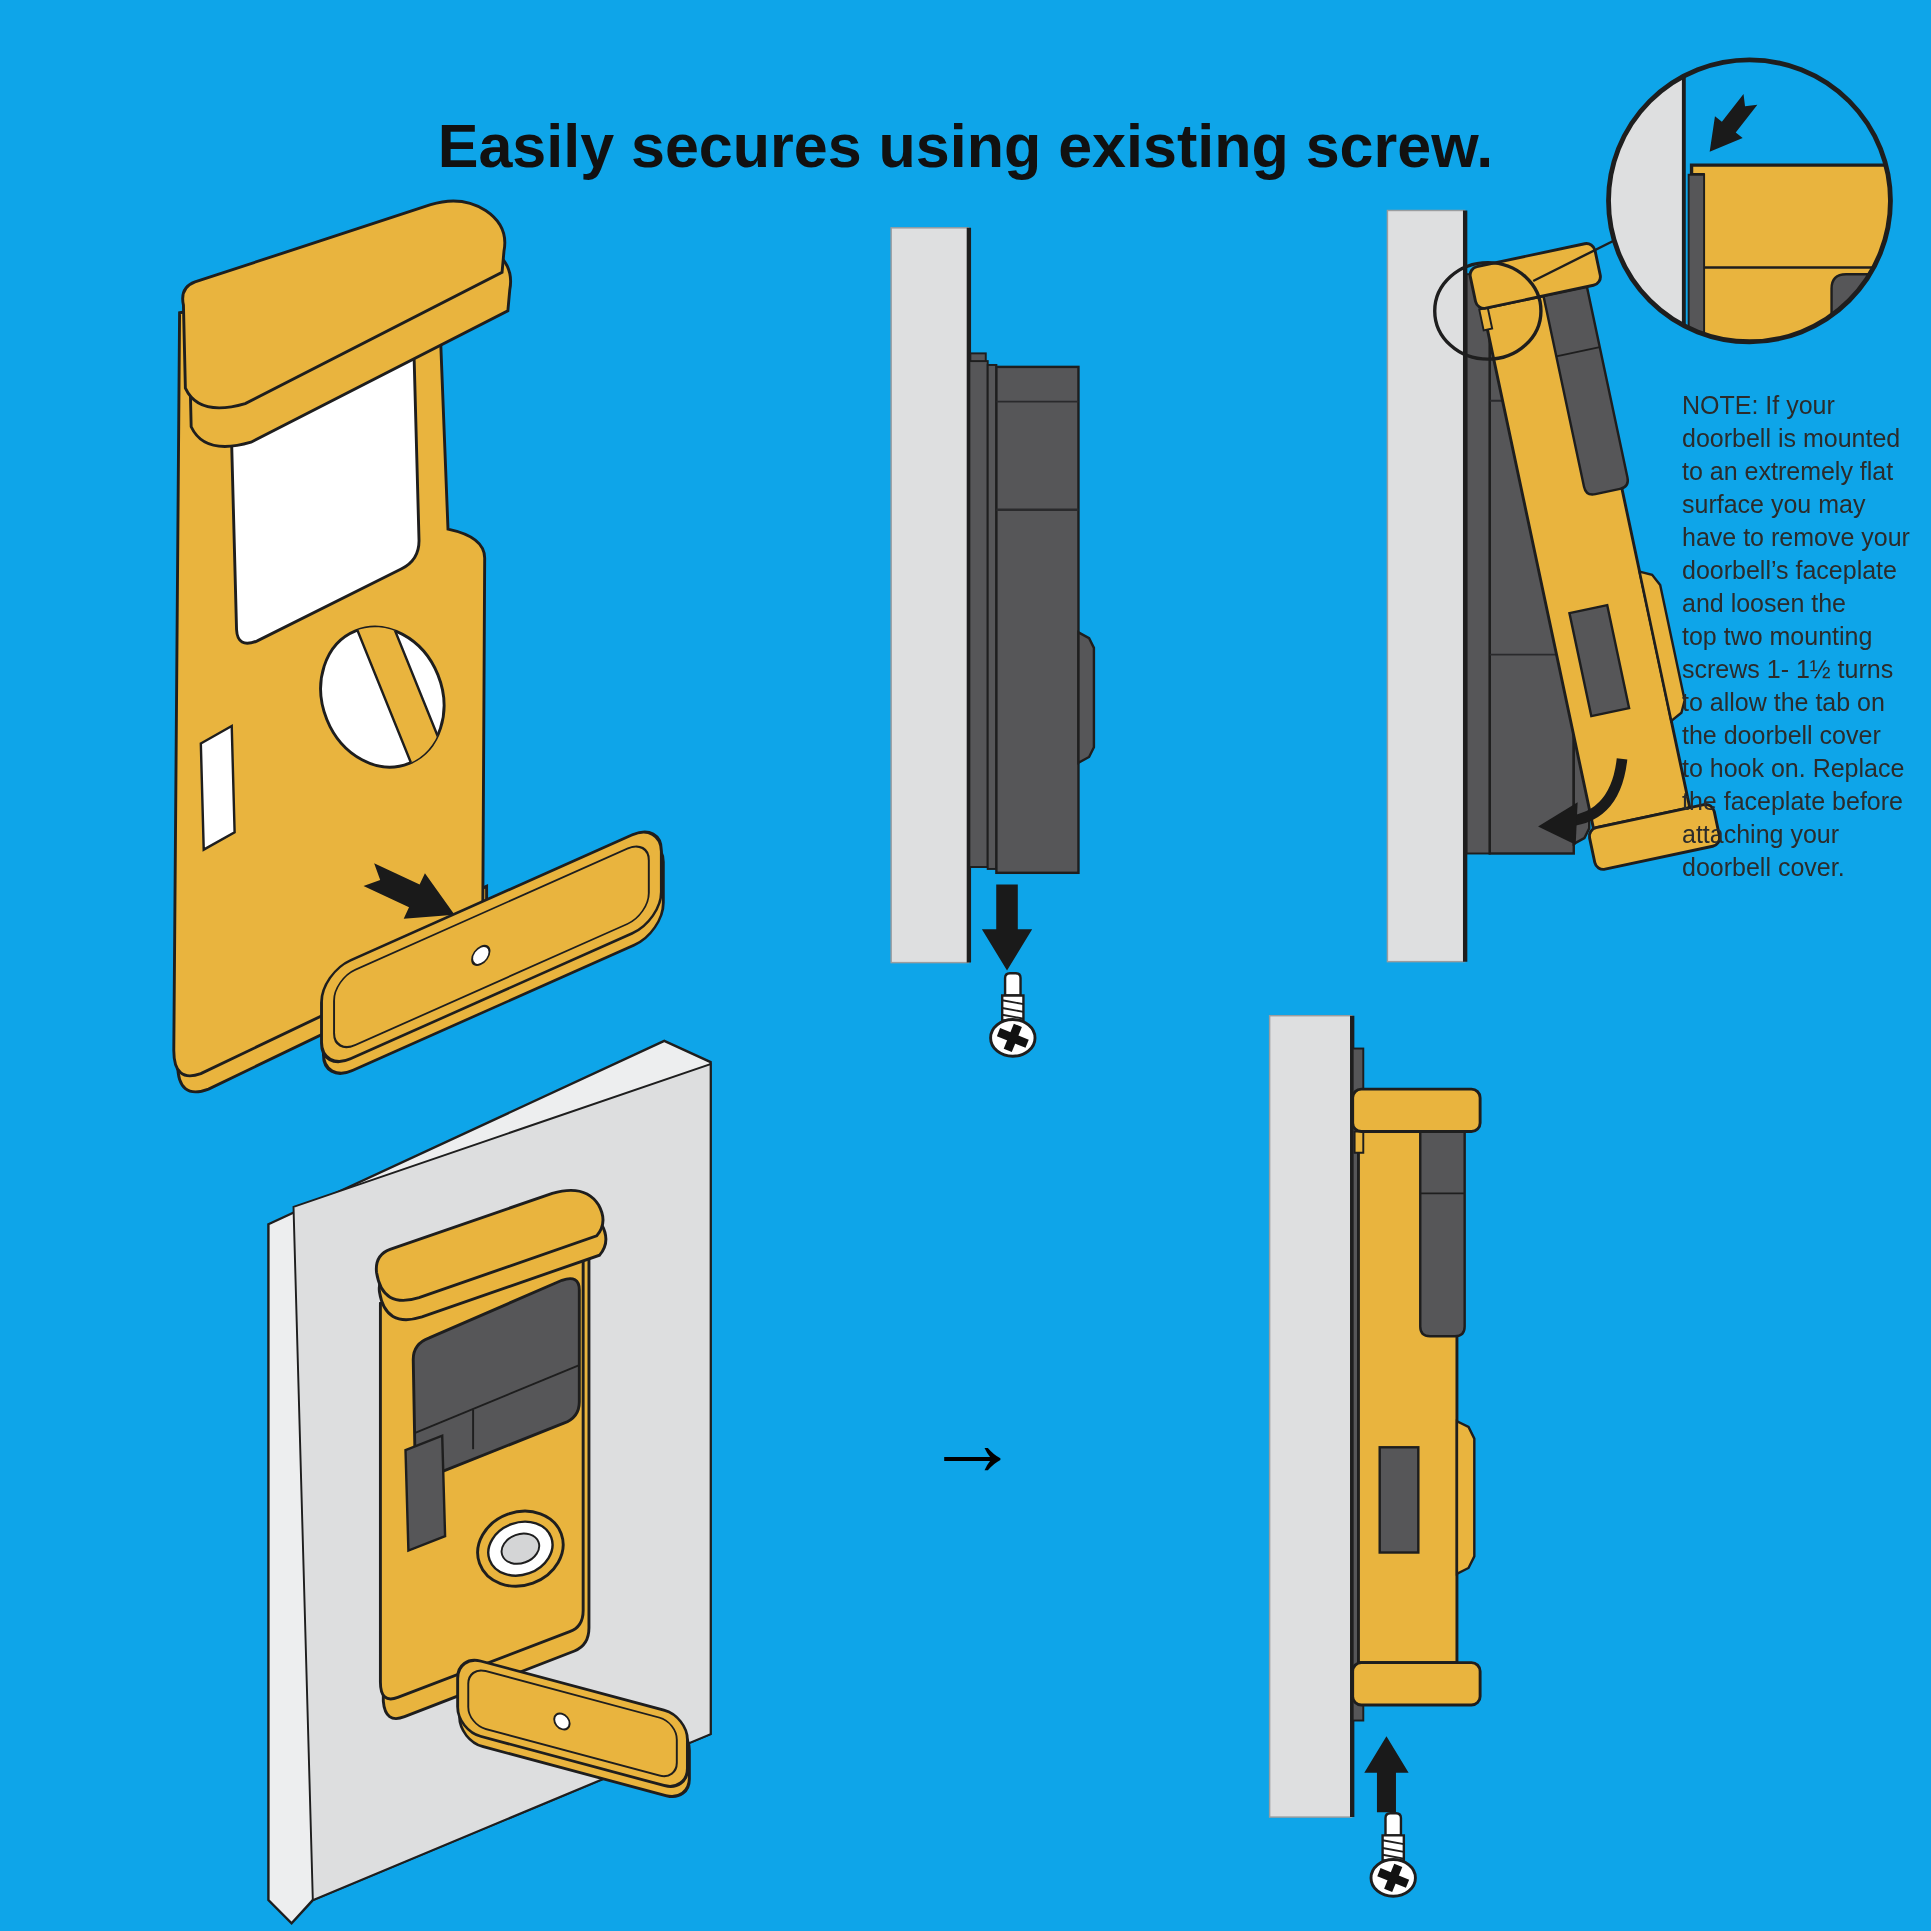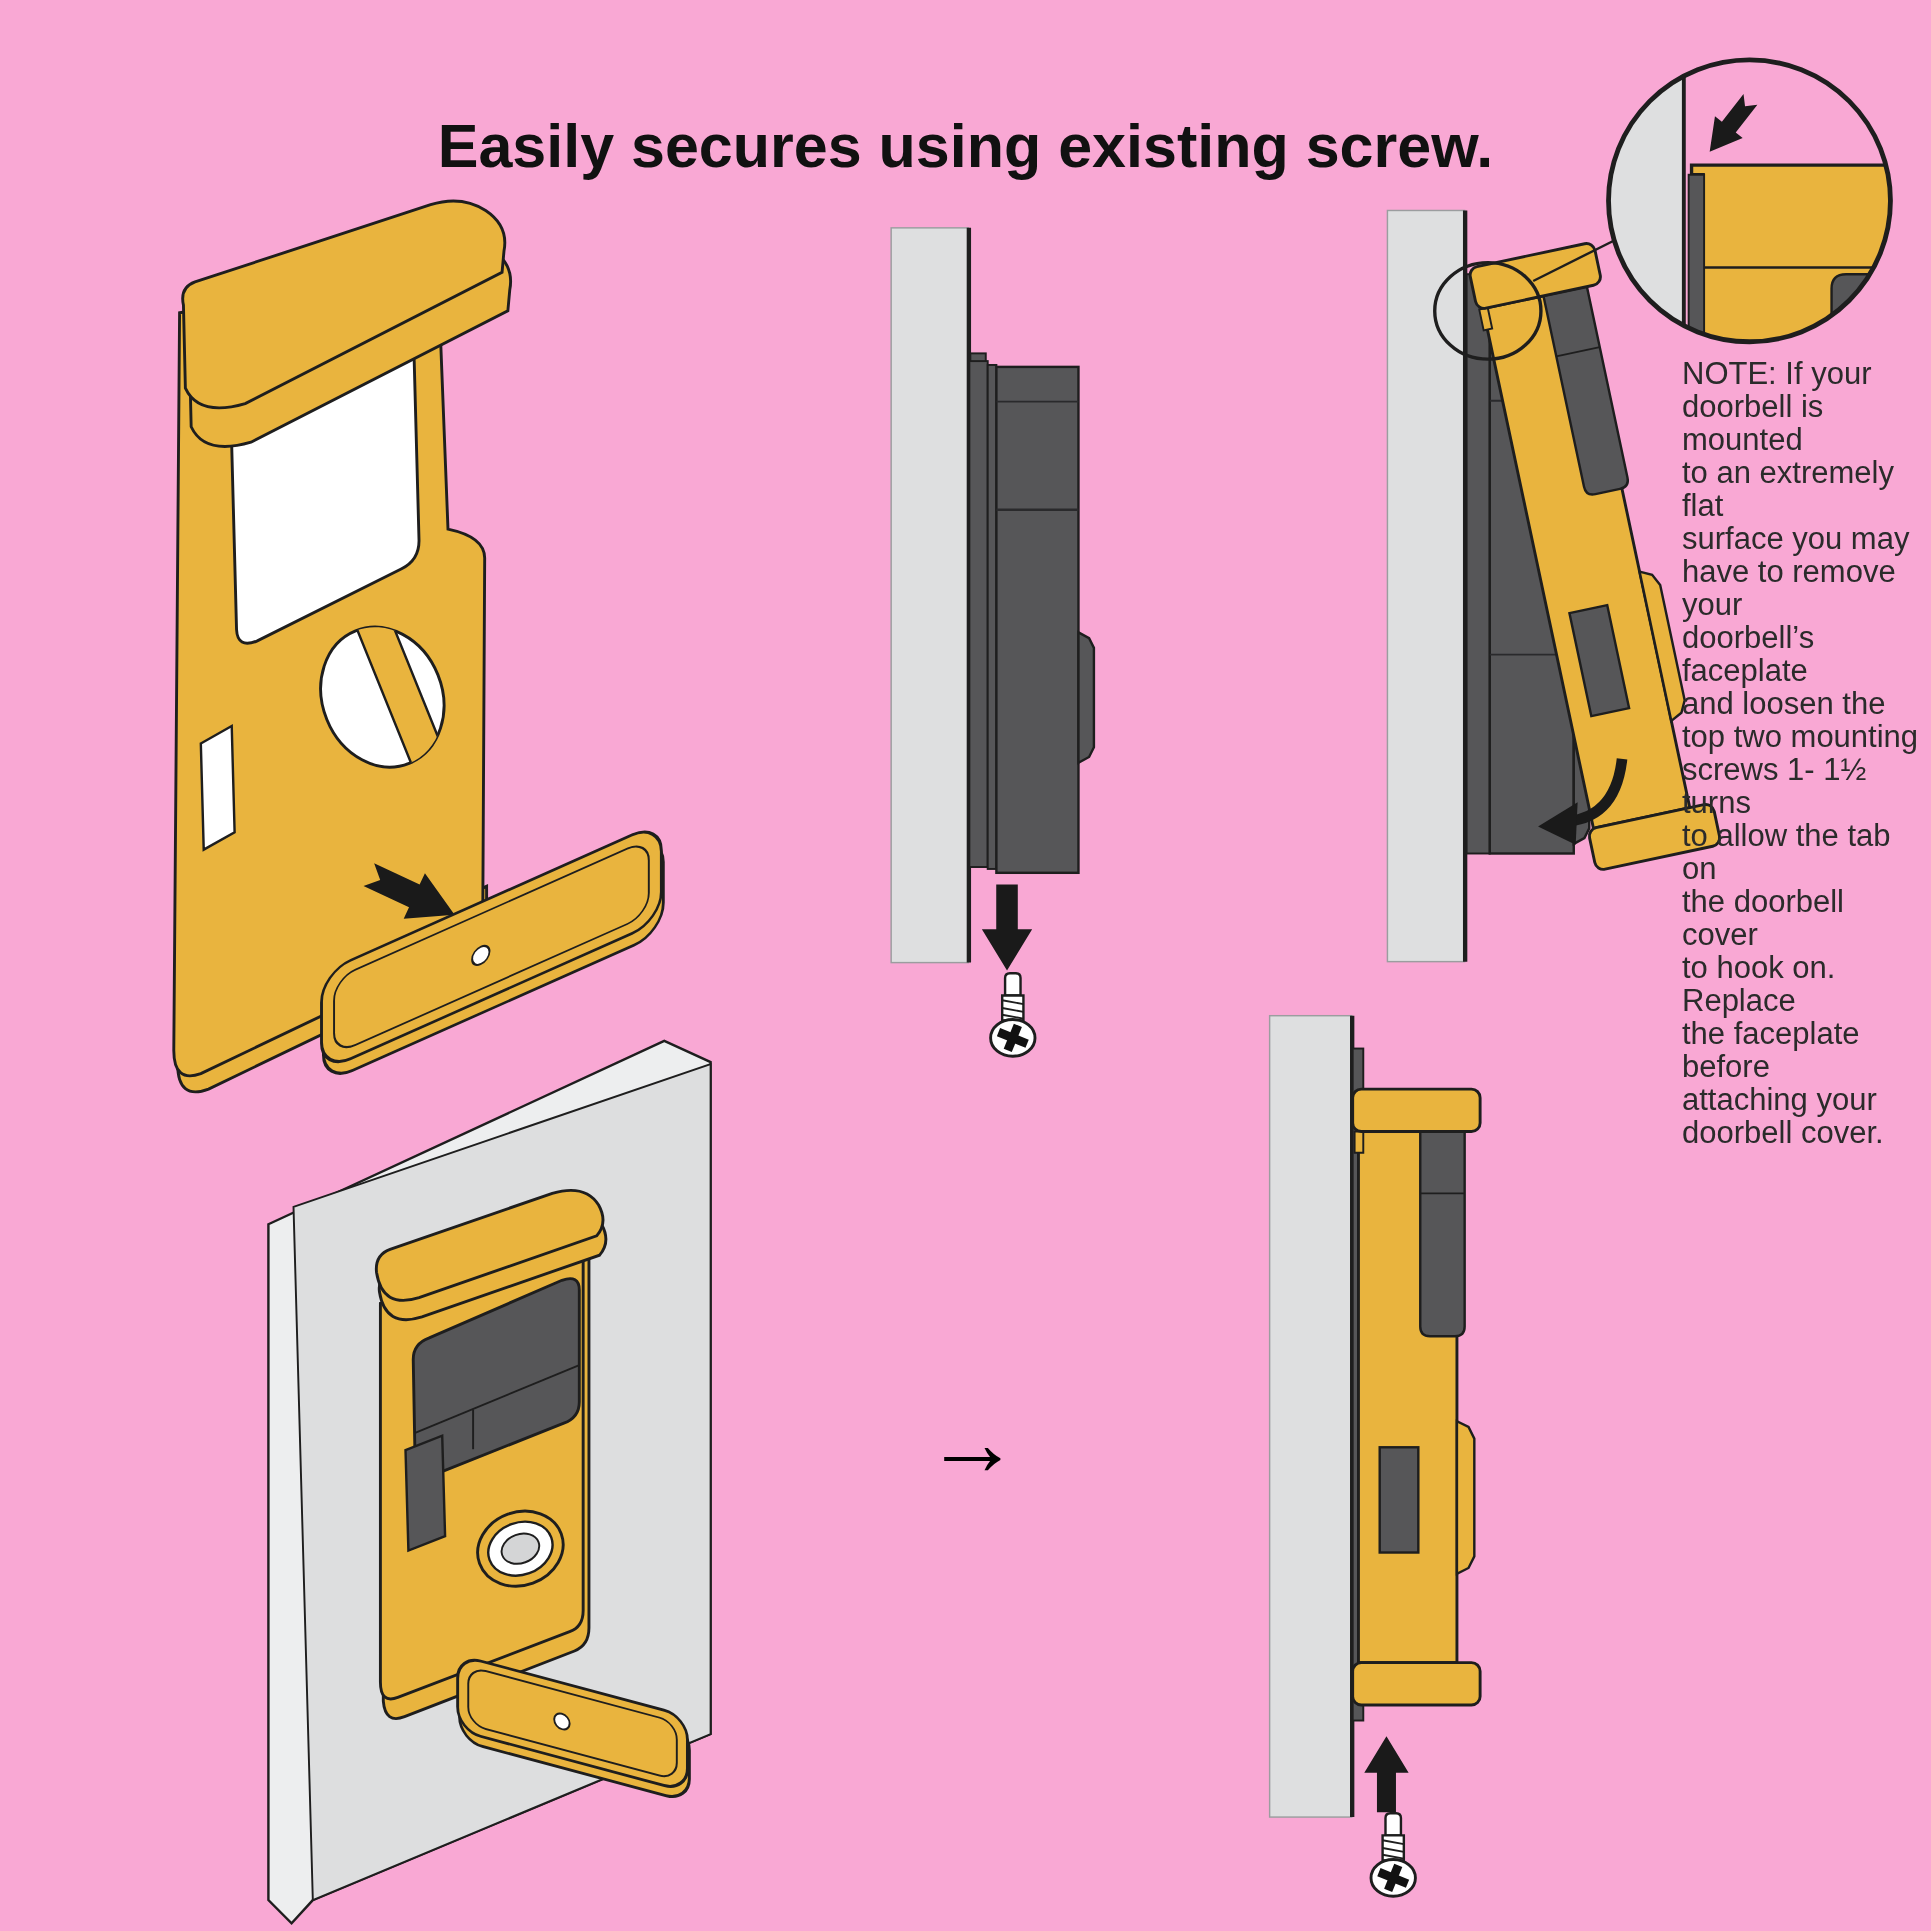--- a/index.html
+++ b/index.html
@@ -1,21 +1,21 @@
 <!DOCTYPE html>
 <html><head>
 <meta charset="utf-8">
 <style>
   html,body{margin:0;padding:0;background:#ffffff;}
-  .canvas{position:relative;width:1931px;height:1931px;background:#f9a8d4;overflow:hidden;
+  .canvas{position:relative;width:1931px;height:1931px;background:#0ea5e9;overflow:hidden;
           font-family:"Liberation Sans",sans-serif;}
   .page-title{position:absolute;left:0;top:70px;width:1931px;text-align:center;
               font-size:61px;font-weight:bold;color:#111;letter-spacing:0;}
-  .note{position:absolute;left:1682px;top:357px;width:243px;
-        font-size:31px;line-height:33px;color:#2b2b2b;white-space:pre-line;}
+  .note{position:absolute;left:1682px;top:389px;width:243px;
+        font-size:25px;line-height:33px;color:#2b2b2b;white-space:pre-line;}
   .step-arrow{position:absolute;left:925px;top:1388px;font-size:95px;color:#000;}
   svg{position:absolute;left:0;top:0;}
 </style>
 </head>
 <body>
 
 <div class="canvas">
 
 <svg width="1931" height="1931" viewBox="0 0 2000 2000">
   <defs>

